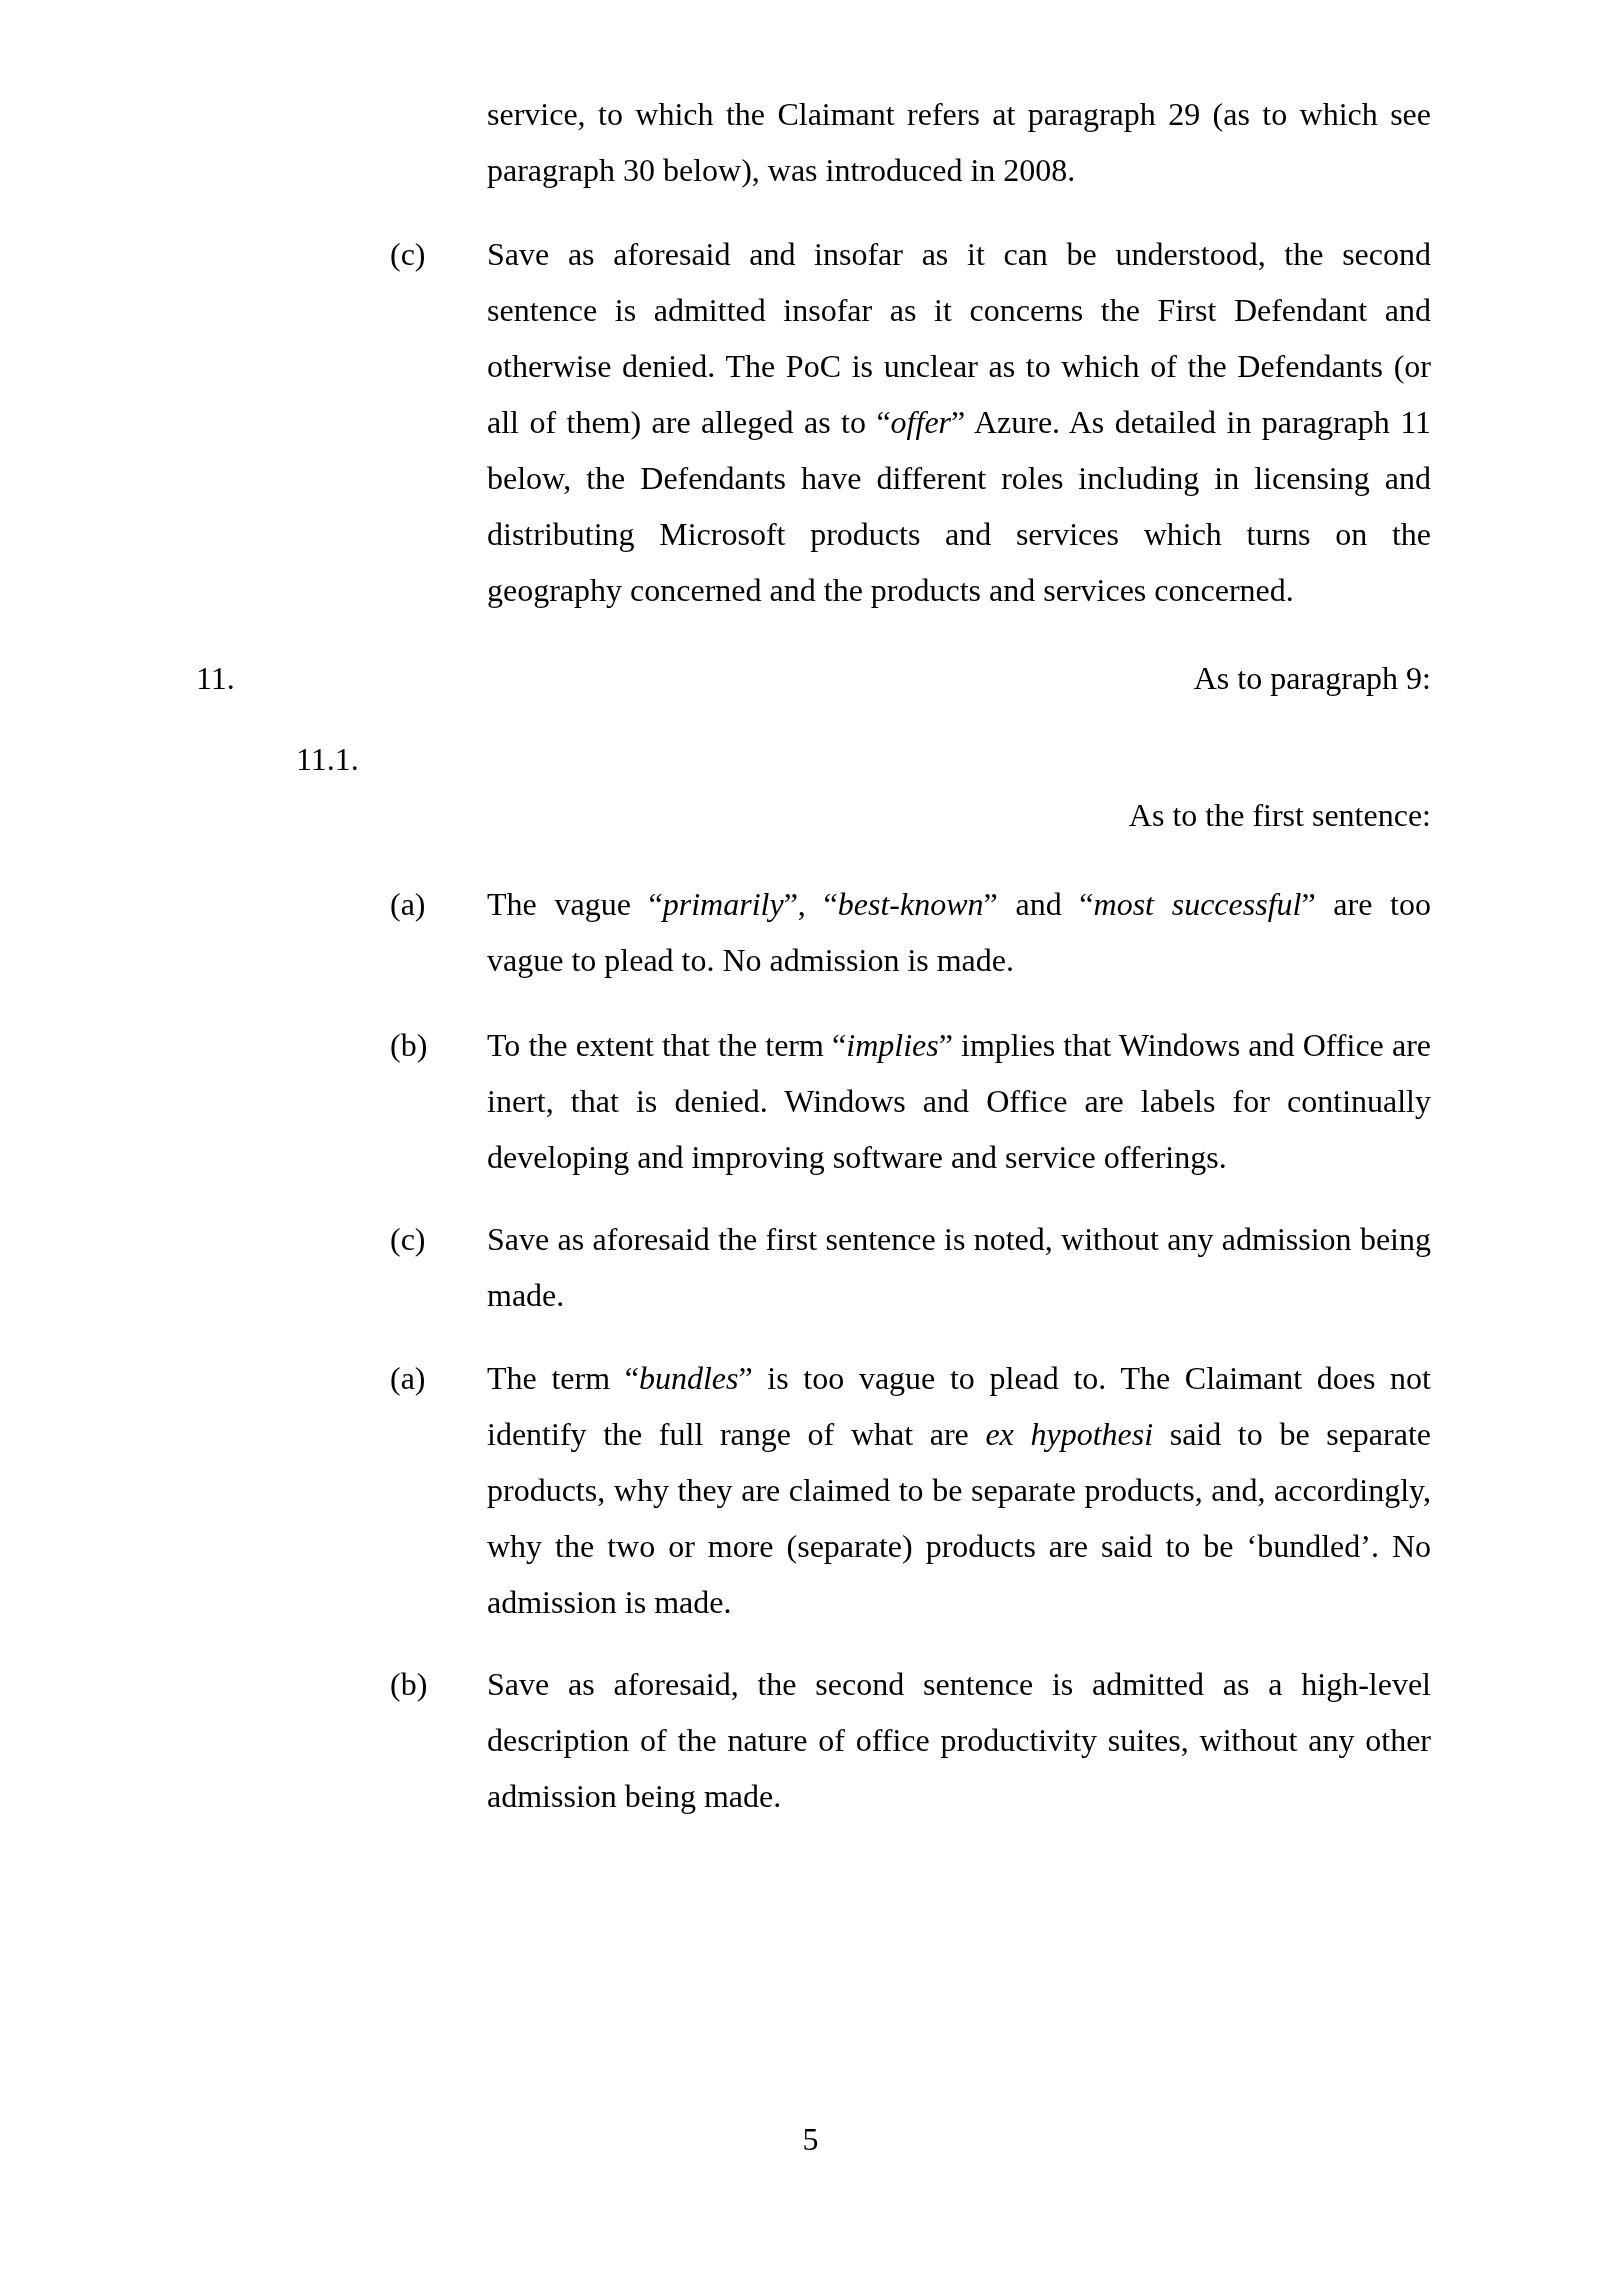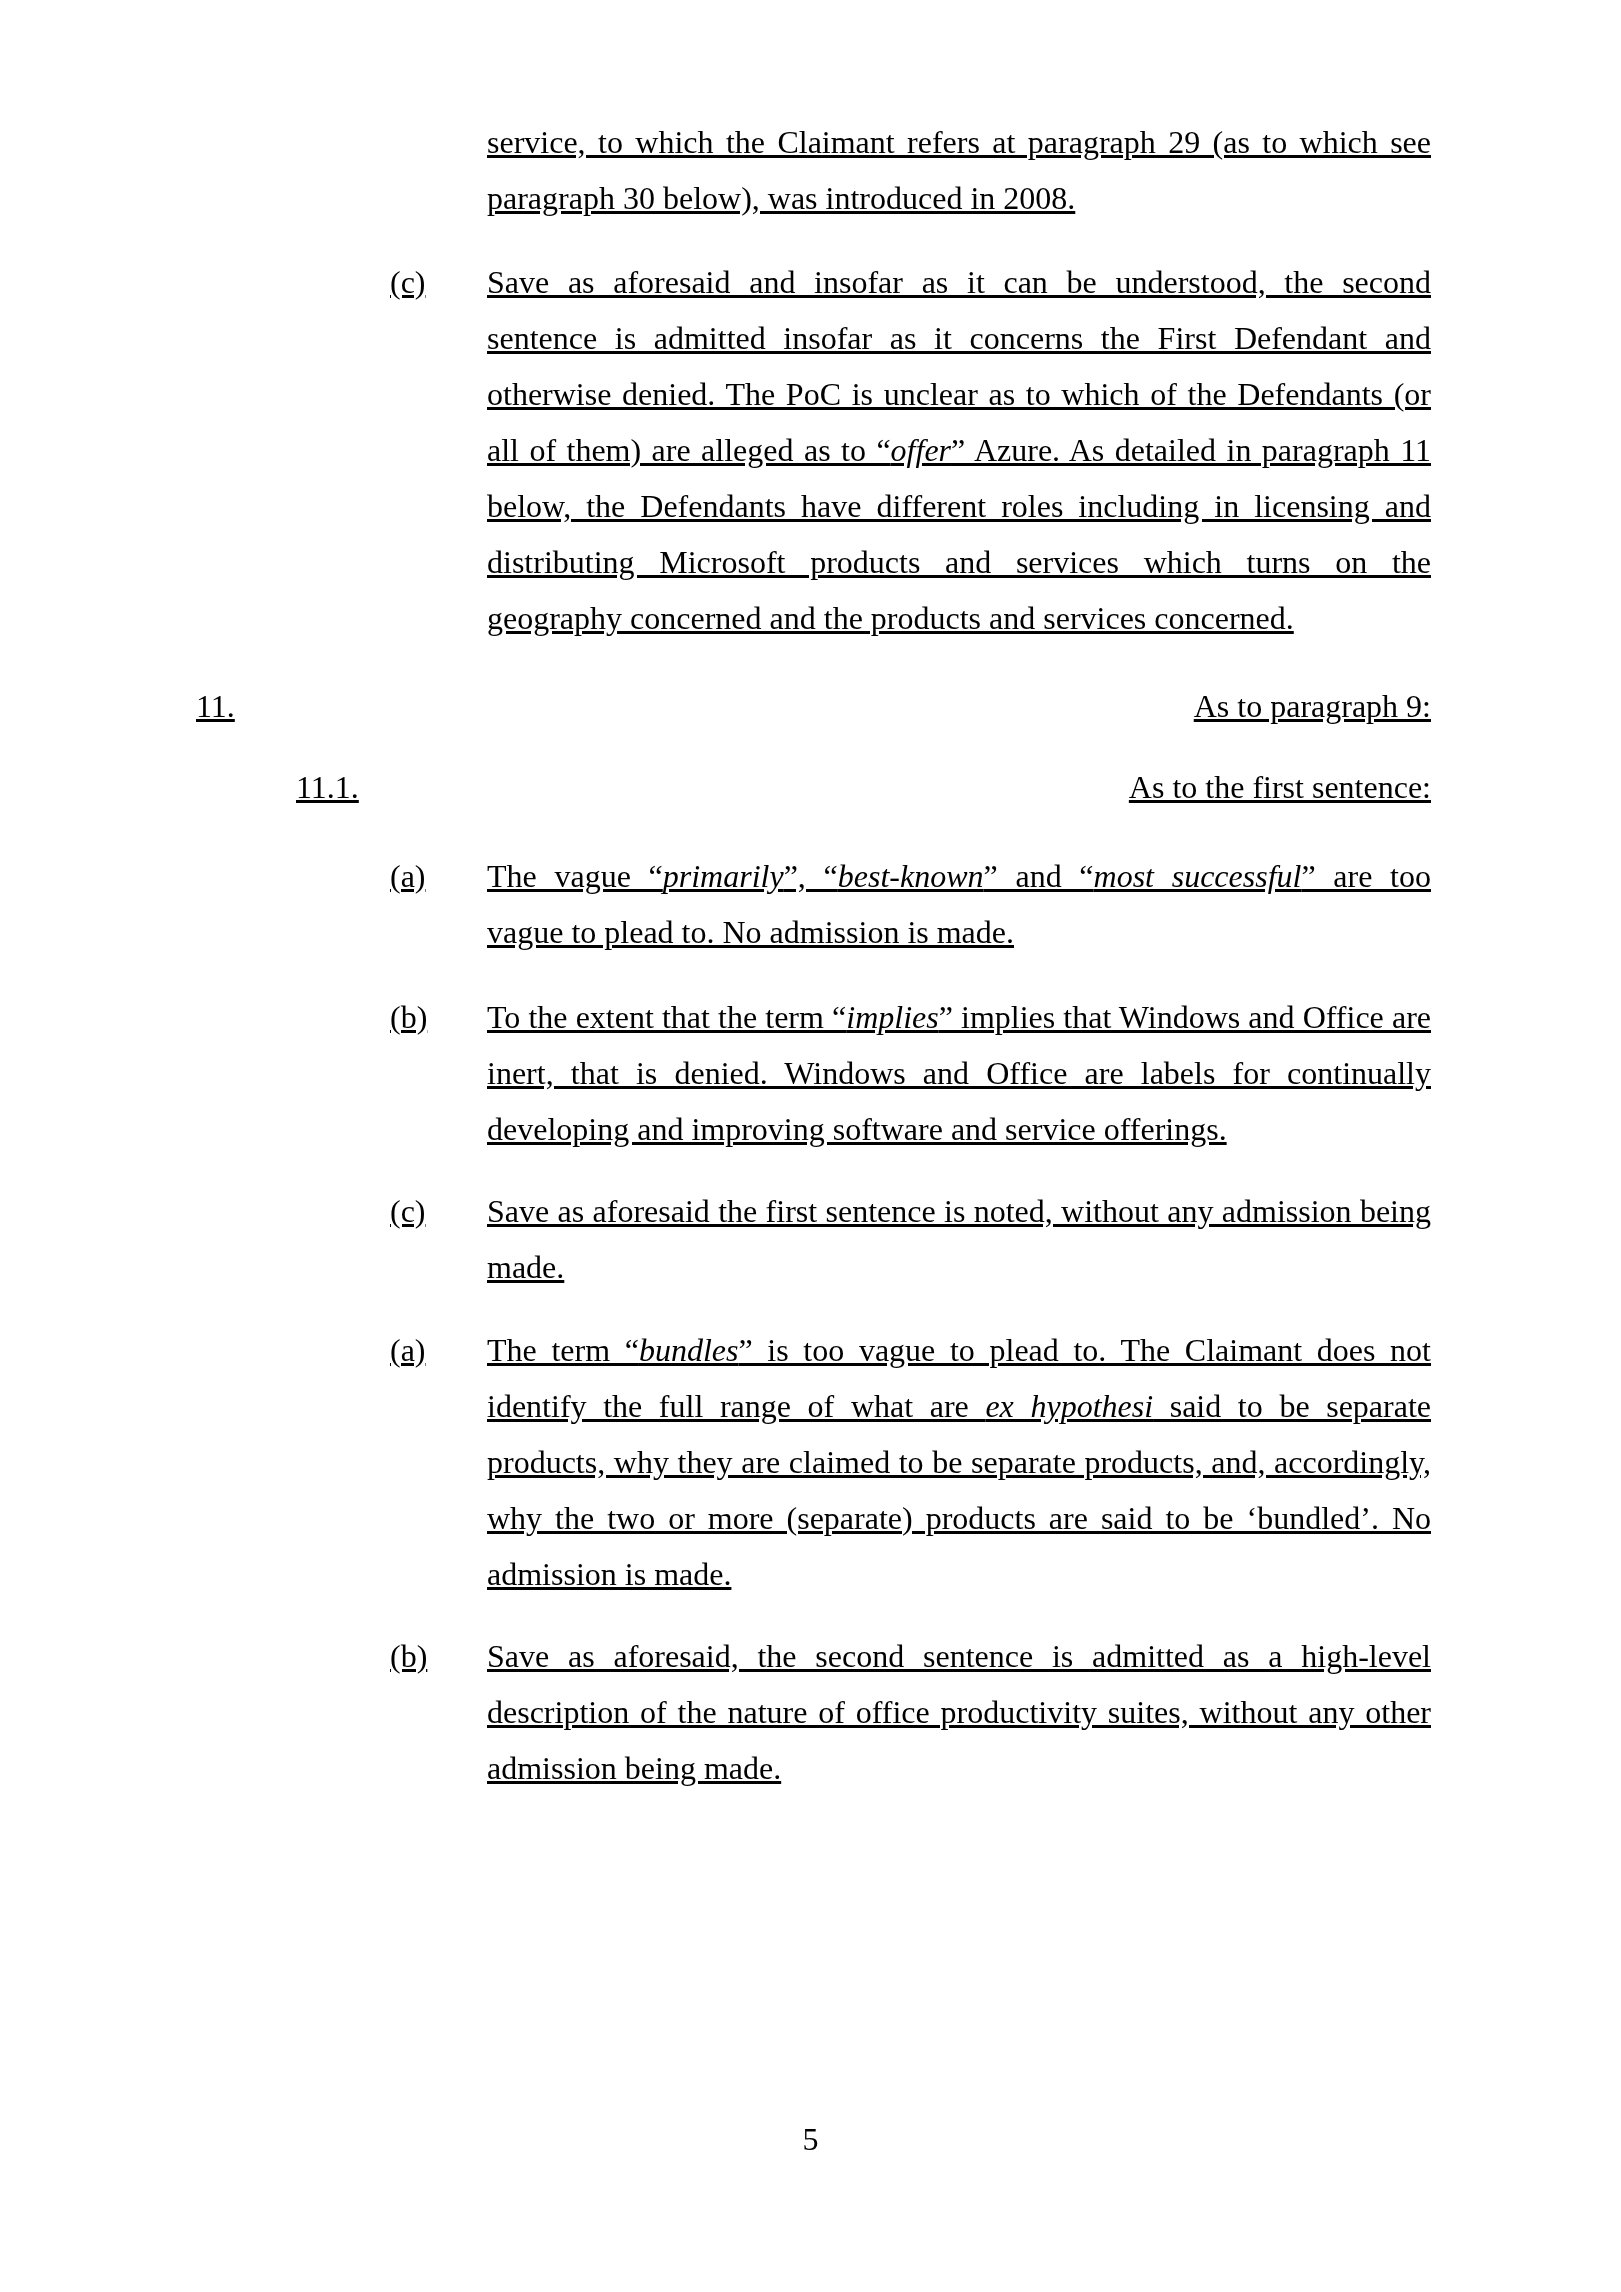--- a/index.html
+++ b/index.html
@@ -12,27 +12,26 @@
     font-family: "Liberation Serif", "DejaVu Serif", serif;
     font-size: 32px;
     line-height: 56px;
     color: #000000;
   }
   #doc {
     position: absolute;
     left: 0; top: 0;
     width: 100%;
     box-sizing: border-box;
-    padding: 114px 190px 0 196px;
-    text-decoration: underline;
+    padding: 86px 190px 0 196px;
   }
   .block { display: flex; }
   .marker { flex: 0 0 auto; }
   .lvl1 .marker { width: 100px; }
-  .lvl2 { margin-left: 100px; }
+  .lvl2 { margin-left: 100px; flex-direction: column; }
   .lvl2 .marker { width: 94px; }
   .lvl3 { margin-left: 194px; }
   .lvl3 .marker { width: 97px; }
   .cont { margin-left: 291px; }
   .body { flex: 1 1 auto; text-align: justify; }
   .heading .body { text-align: right; }
   .mt-29 { margin-top: 28px; }
   .mt-33 { margin-top: 32px; }
   .mt-25 { margin-top: 24.5px; }
   .mt-34 { margin-top: 33px; }

